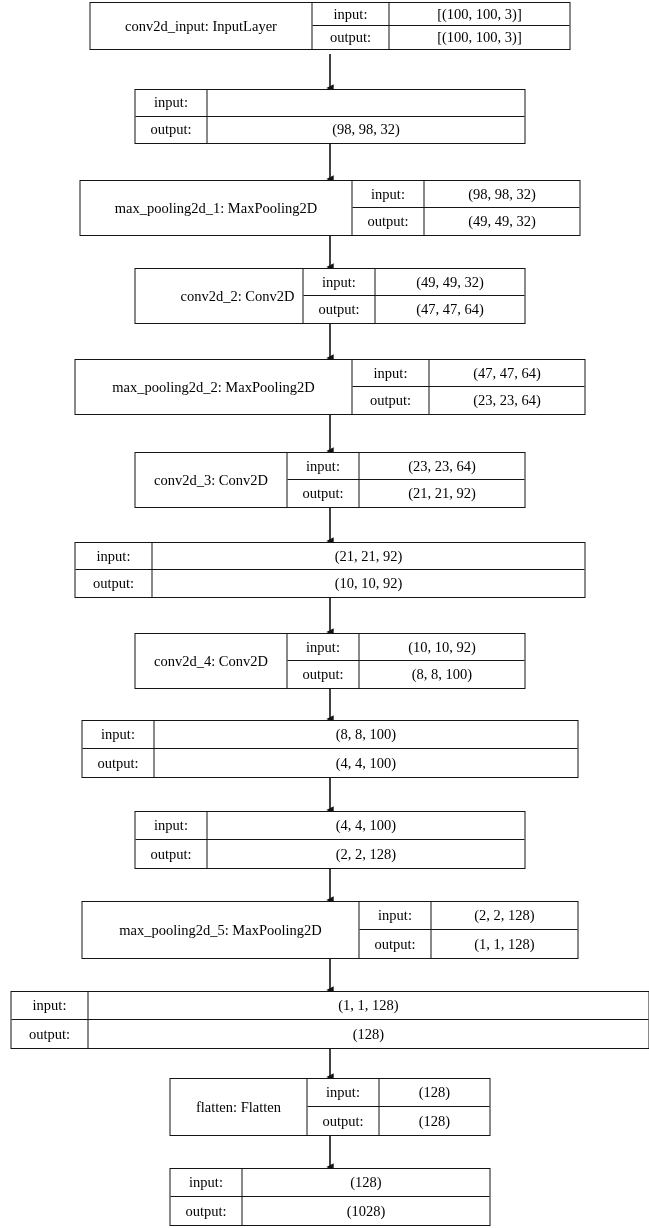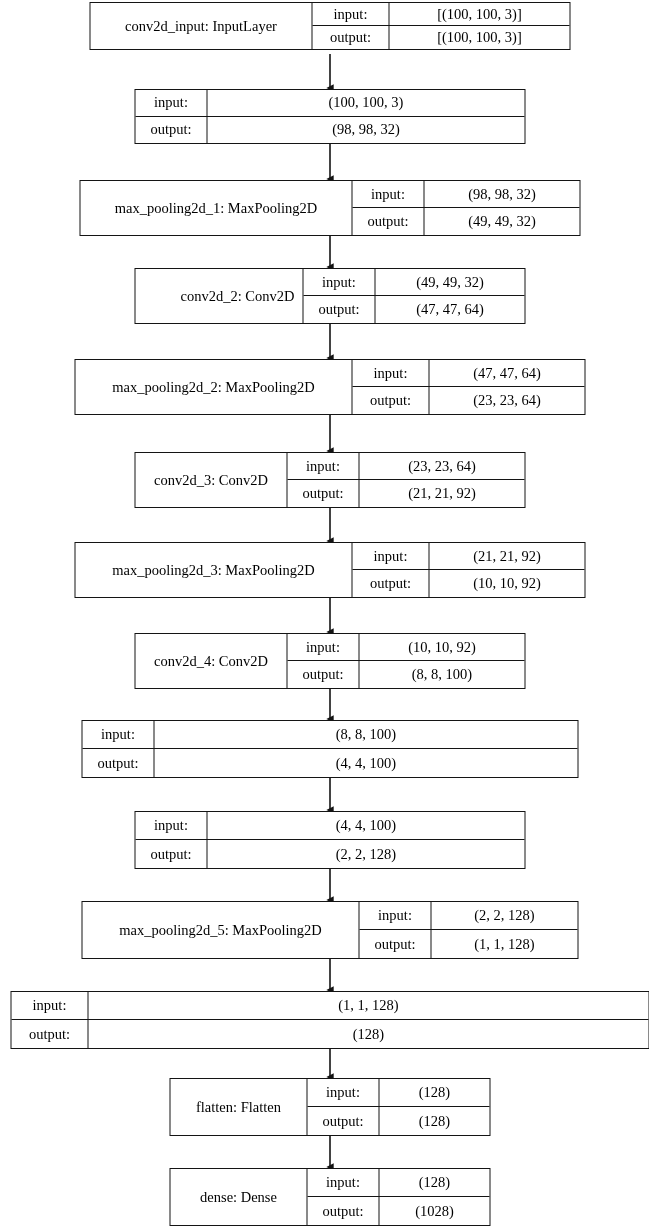--- a/index.html
+++ b/index.html
@@ -95,21 +95,20 @@
           <div class="io-row">
             <div class="io-label" style="flex: 0 0 77px;">output:</div>
             <div class="io-value">[(100, 100, 3)]</div>
           </div>
         </div>
       </div>
       <div class="node" style="top: 89px; height: 55px; width: 391px; left: 330px;">
         <div class="col-io" style="flex: 1 1 auto;">
           <div class="io-row top">
             <div class="io-label" style="flex: 0 0 72px;">input:</div>
-            <div class="io-value">(100, 100, 3)</div>
           </div>
           <div class="io-row">
             <div class="io-label" style="flex: 0 0 72px;">output:</div>
             <div class="io-value">(98, 98, 32)</div>
           </div>
         </div>
       </div>
       <div class="node" style="top: 180px; height: 56px; width: 501px; left: 330px;">
         <div class="col-name" style="flex: 0 0 272px;">max_pooling2d_1: MaxPooling2D</div>
         <div class="col-io" style="flex: 1 1 auto;">
@@ -156,21 +155,20 @@
             <div class="io-label" style="flex: 0 0 72px;">input:</div>
             <div class="io-value">(23, 23, 64)</div>
           </div>
           <div class="io-row">
             <div class="io-label" style="flex: 0 0 72px;">output:</div>
             <div class="io-value">(21, 21, 92)</div>
           </div>
         </div>
       </div>
       <div class="node" style="top: 542px; height: 56px; width: 511px; left: 330px;">
-        <div class="col-name" style="flex: 0 0 277px;">max_pooling2d_3: MaxPooling2D</div>
         <div class="col-io" style="flex: 1 1 auto;">
           <div class="io-row top">
             <div class="io-label" style="flex: 0 0 77px;">input:</div>
             <div class="io-value">(21, 21, 92)</div>
           </div>
           <div class="io-row">
             <div class="io-label" style="flex: 0 0 77px;">output:</div>
             <div class="io-value">(10, 10, 92)</div>
           </div>
         </div>
@@ -244,21 +242,20 @@
             <div class="io-label" style="flex: 0 0 72px;">input:</div>
             <div class="io-value">(128)</div>
           </div>
           <div class="io-row">
             <div class="io-label" style="flex: 0 0 72px;">output:</div>
             <div class="io-value">(128)</div>
           </div>
         </div>
       </div>
       <div class="node" style="top: 1168px; height: 58px; width: 321px; left: 330px;">
-        <div class="col-name" style="flex: 0 0 137px;">dense: Dense</div>
         <div class="col-io" style="flex: 1 1 auto;">
           <div class="io-row top">
             <div class="io-label" style="flex: 0 0 72px;">input:</div>
             <div class="io-value">(128)</div>
           </div>
           <div class="io-row">
             <div class="io-label" style="flex: 0 0 72px;">output:</div>
             <div class="io-value">(1028)</div>
           </div>
         </div>

